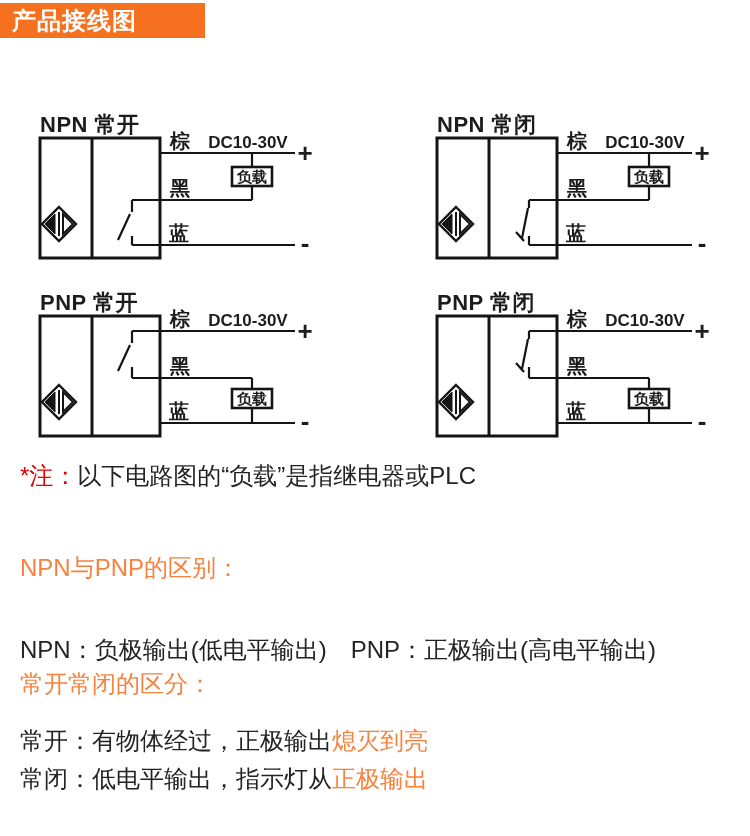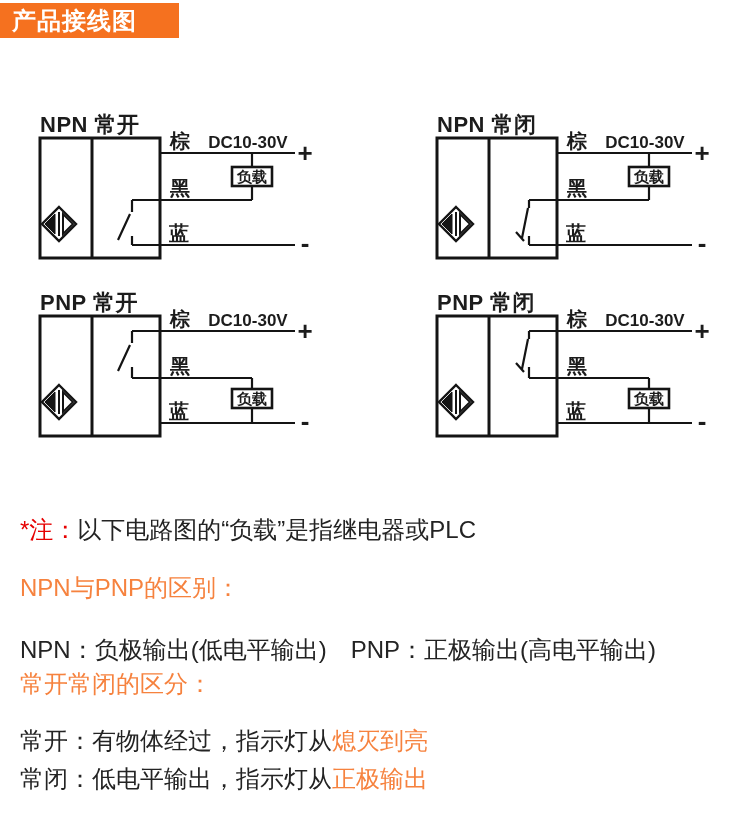--- a/index.html
+++ b/index.html
@@ -1,21 +1,21 @@
 <!DOCTYPE html>
 <html><head>
 <meta charset="utf-8">
 <style>
   html,body { margin:0; padding:0; }
   body {
     width:750px; height:836px; position:relative; background:#ffffff;
     font-family:"Liberation Sans","DejaVu Sans",sans-serif; overflow:hidden;
   }
   .badge {
-    position:absolute; left:0; top:3px; width:179px; height:35px;
+    position:absolute; left:0; top:3px; width:205px; height:35px;
     background:#f5711f; color:#ffffff; font-size:24px; font-weight:bold;
     line-height:35px; padding-left:12px; box-sizing:border-box; letter-spacing:1px;
   }
   .diag { position:absolute; }
   .diag text { fill:#1c1c1c; }
   .dtitle { font-size:22px; font-weight:bold; letter-spacing:0.5px; }
   .box { fill:none; stroke:#141414; stroke-width:3; }
   .wire { fill:none; stroke:#141414; stroke-width:2.2; }
   .lens-outline { fill:none; stroke:#141414; stroke-width:2.4; }
   .lens-fill { fill:#141414; stroke:#141414; stroke-width:1; }
@@ -153,26 +153,26 @@
   <rect class="loadbox" x="199" y="106" width="40" height="19"></rect>
   <text class="loadtext" x="219" y="121">负载</text>
   <text class="wlabel" x="147" y="43">棕</text>
   <text class="slabel" x="215" y="43">DC10-30V</text>
   <text class="wlabel" x="147" y="90">黑</text>
   <text class="wlabel" x="146" y="135">蓝</text>
   <text class="term" x="272" y="57">+</text>
   <text class="term" x="272" y="147">-</text>
 </svg>
 
-<div class="textline" style="top:514px">
+<div class="textline" style="top:460px">
   <span class="red">*注：</span><span>以下电路图的“负载”是指继电器或PLC</span>
 </div>
 
-<div class="textline orange" style="top:572px">NPN与PNP的区别：</div>
+<div class="textline orange" style="top:552px">NPN与PNP的区别：</div>
 <div class="textline" style="top:634px">NPN：负极输出(低电平输出)　PNP：正极输出(高电平输出)</div>
 
 <div class="textline orange" style="top:668px">常开常闭的区分：</div>
 <div class="textline" style="top:725px">
-  <span>常开：有物体经过，指示灯从</span><span class="orange">熄灭到亮</span>
+  <span>常开：有物体经过，正极输出</span><span class="orange">熄灭到亮</span>
 </div>
 <div class="textline" style="top:763px">
   <span>常闭：低电平输出，指示灯从</span><span class="orange">正极输出</span>
 </div>
 
 </body></html>

